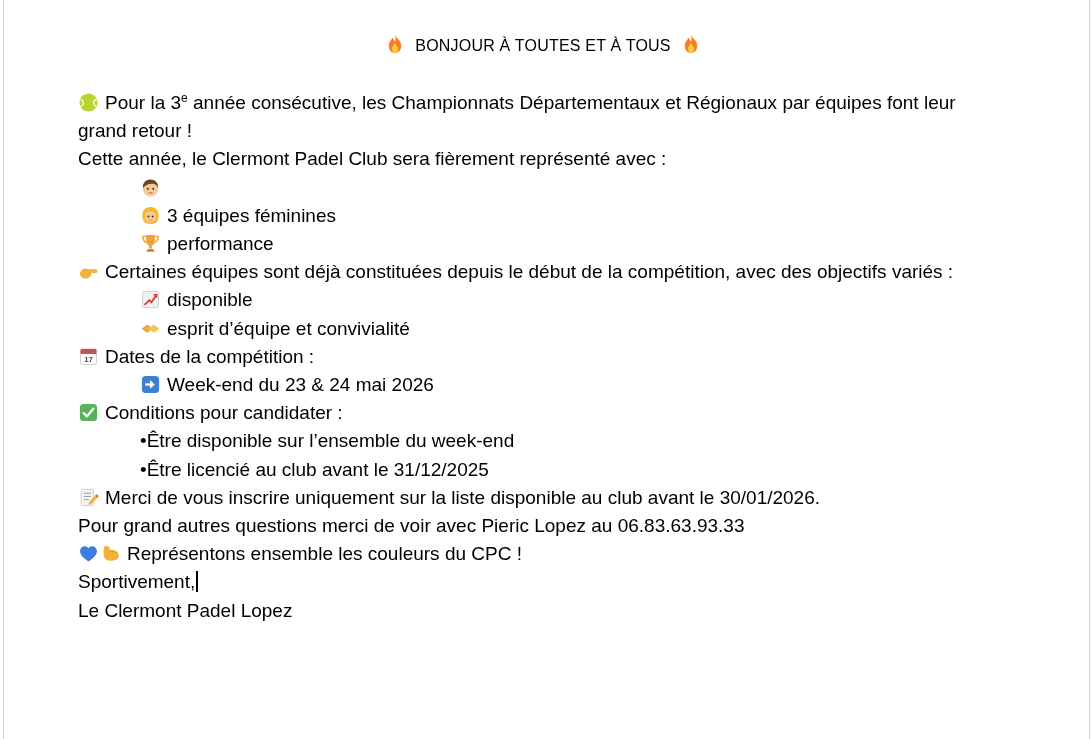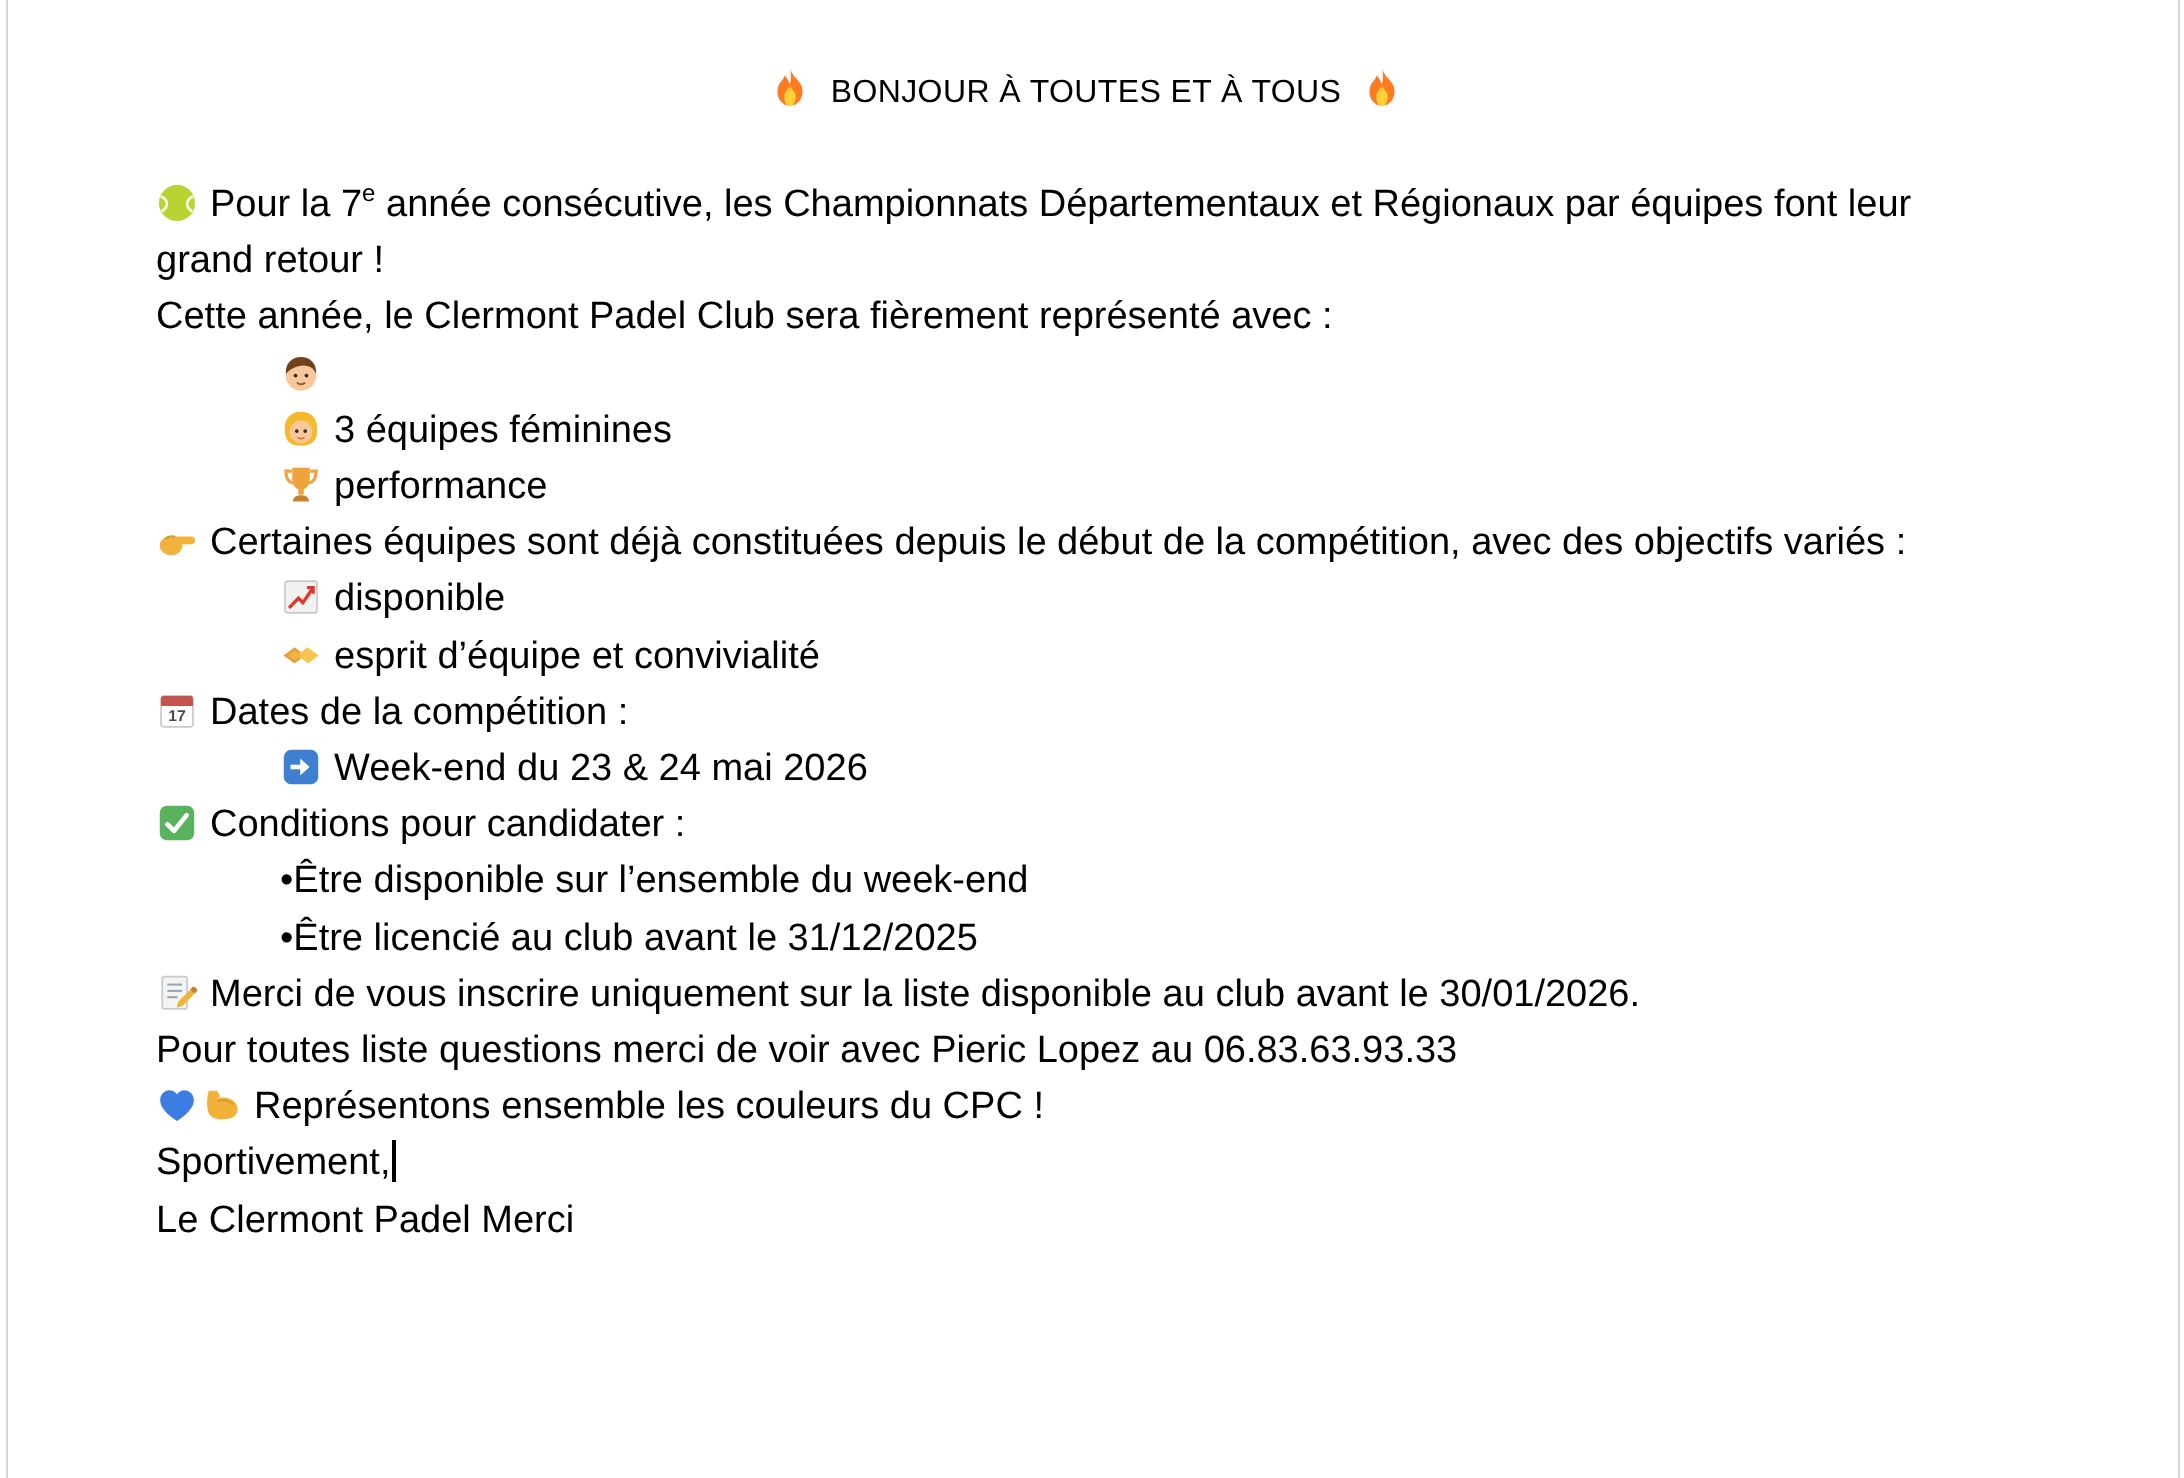--- a/index.html
+++ b/index.html
@@ -49,21 +49,21 @@
           <path d="M10 9c1 2 2.6 2.6 2.6 5.1 0 2.4-1.1 3.9-2.6 3.9s-2.6-1.5-2.6-3.9C7.4 12 8.9 11 10 9Z" fill="#fed039"></path>
         </svg></span><span>BONJOUR À TOUTES ET À TOUS</span><span class="icon title-icon after"><svg viewBox="0 0 20 20">
           <path d="M10 1C11 4.8 14 6 15.2 9c1.4 3.6-.2 9-5.2 9S3.4 12.6 4.8 9c.8-2 2.2-2.7 2.8-4.8 1.2 1.5 1.9 2.6 2.1 4C10.8 6.8 10.5 4 10 1Z" fill="#fd7c23"></path>
           <path d="M10 9c1 2 2.6 2.6 2.6 5.1 0 2.4-1.1 3.9-2.6 3.9s-2.6-1.5-2.6-3.9C7.4 12 8.9 11 10 9Z" fill="#fed039"></path>
         </svg></span></h1>
   <div class="doc-body" id="docBody">
       <div class="line"><span class="icon"><svg viewBox="0 0 20 20">
             <circle cx="10" cy="10" r="8.6" fill="#b8d433"></circle>
             <path d="M2.2 6.8c3.8 1.6 3.9 5.2.5 7.2" stroke="#f4f9e0" stroke-width="1.3" fill="none"></path>
             <path d="M17.8 6.8c-3.8 1.6-3.9 5.2-.5 7.2" stroke="#f4f9e0" stroke-width="1.3" fill="none"></path>
-          </svg></span><span>Pour la 7</span><sup>e</sup><span> année consécutive, les Championnats Départementaux et Régionaux par équipes font leur grand retour !</span></div>
+          </svg></span><span>Pour la 3</span><sup>e</sup><span> année consécutive, les Championnats Départementaux et Régionaux par équipes font leur grand retour !</span></div>
       <div class="line"><span>Cette année, le Clermont Padel Club sera fièrement représenté avec :</span></div>
       <div class="line indent-1"><span class="icon"><svg viewBox="0 0 20 20">
             <circle cx="10" cy="11.2" r="7.3" fill="#f8c89c"></circle>
             <path d="M2.8 10.5C2.3 5.3 5.9 2.4 10 2.4s7.7 2.9 7.2 8.1c-1-2.6-2.6-3.8-5.1-4-3.9-.3-7.2 1.5-9.3 4Z" fill="#70421c"></path>
             <circle cx="7.4" cy="11.2" r=".9" fill="#3a2a1a"></circle>
             <circle cx="12.6" cy="11.2" r=".9" fill="#3a2a1a"></circle>
             <path d="M8.3 14.8c1.1.8 2.3.8 3.4 0" stroke="#9a5b2d" stroke-width=".9" fill="none" stroke-linecap="round"></path>
           </svg></span></div>
       <div class="line indent-1"><span class="icon"><svg viewBox="0 0 20 20">
             <path d="M10 1.8c5.2 0 8.2 3.6 7.7 9.3-.3 4.2-2 6.9-7.7 6.9s-7.4-2.7-7.7-6.9C1.8 5.4 4.8 1.8 10 1.8Z" fill="#f6b92c"></path>
@@ -110,23 +110,23 @@
       <div class="line indent-1"><span class="bullet">•</span><span>Être disponible sur l’ensemble du week-end</span></div>
       <div class="line indent-1"><span class="bullet">•</span><span>Être licencié au club avant le 31/12/2025</span></div>
       <div class="line"><span class="icon"><svg viewBox="0 0 20 20">
             <rect x="3" y="2.2" width="11.8" height="15.4" rx="1" fill="#f4f4f4" stroke="#c9c9c9" stroke-width=".8"></rect>
             <line x1="5.4" y1="6" x2="12.4" y2="6" stroke="#9aa4ad" stroke-width="1"></line>
             <line x1="5.4" y1="9" x2="12.4" y2="9" stroke="#9aa4ad" stroke-width="1"></line>
             <line x1="5.4" y1="12" x2="10.2" y2="12" stroke="#9aa4ad" stroke-width="1"></line>
             <path d="M10.6 14.2 16.2 8.4l2.1 2-5.6 5.8-2.9.7Z" fill="#efb43c"></path>
             <path d="M16.2 8.4l2.1 2 .9-.9a1.1 1.1 0 0 0 0-1.6l-.5-.5a1.1 1.1 0 0 0-1.6 0Z" fill="#c9802a"></path>
           </svg></span><span>Merci de vous inscrire uniquement sur la liste disponible au club avant le 30/01/2026.</span></div>
-      <div class="line"><span>Pour toutes liste questions merci de voir avec Pieric Lopez au 06.83.63.93.33</span></div>
+      <div class="line"><span>Pour grand autres questions merci de voir avec Pieric Lopez au 06.83.63.93.33</span></div>
       <div class="line"><span class="icon tight"><svg viewBox="0 0 20 20">
             <path d="M10 17.6C4.1 13.7 2 10.7 2 7.6 2 5.1 4 3 6.5 3 8 3 9.3 3.8 10 5c.7-1.2 2-2 3.5-2C16 3 18 5.1 18 7.6c0 3.1-2.1 6.1-8 10Z" fill="#3b7de0"></path>
           </svg></span><span class="icon"><svg viewBox="0 0 20 20">
             <path d="M4.2 3.2h3.9l1.6 2.7-2.1 1c3.2-1.1 7.3-.4 9.3 2.1 2 2.6 1 6.4-2.4 7.3-3.1.9-7.7.9-9.7-1.4C2.8 12.6 3.2 6.2 4.2 3.2Z" fill="#f2b23a"></path>
             <path d="M8.3 8.2c2.6-.9 5.9-.4 7.6 1.5" stroke="#d9992b" stroke-width=".9" fill="none"></path>
           </svg></span><span>Représentons ensemble les couleurs du CPC !</span></div>
       <div class="line"><span>Sportivement,</span><span class="caret"></span></div>
-      <div class="line"><span>Le Clermont Padel Merci</span></div>
+      <div class="line"><span>Le Clermont Padel Lopez</span></div>
     </div>
 </div>
 
 </body></html>

